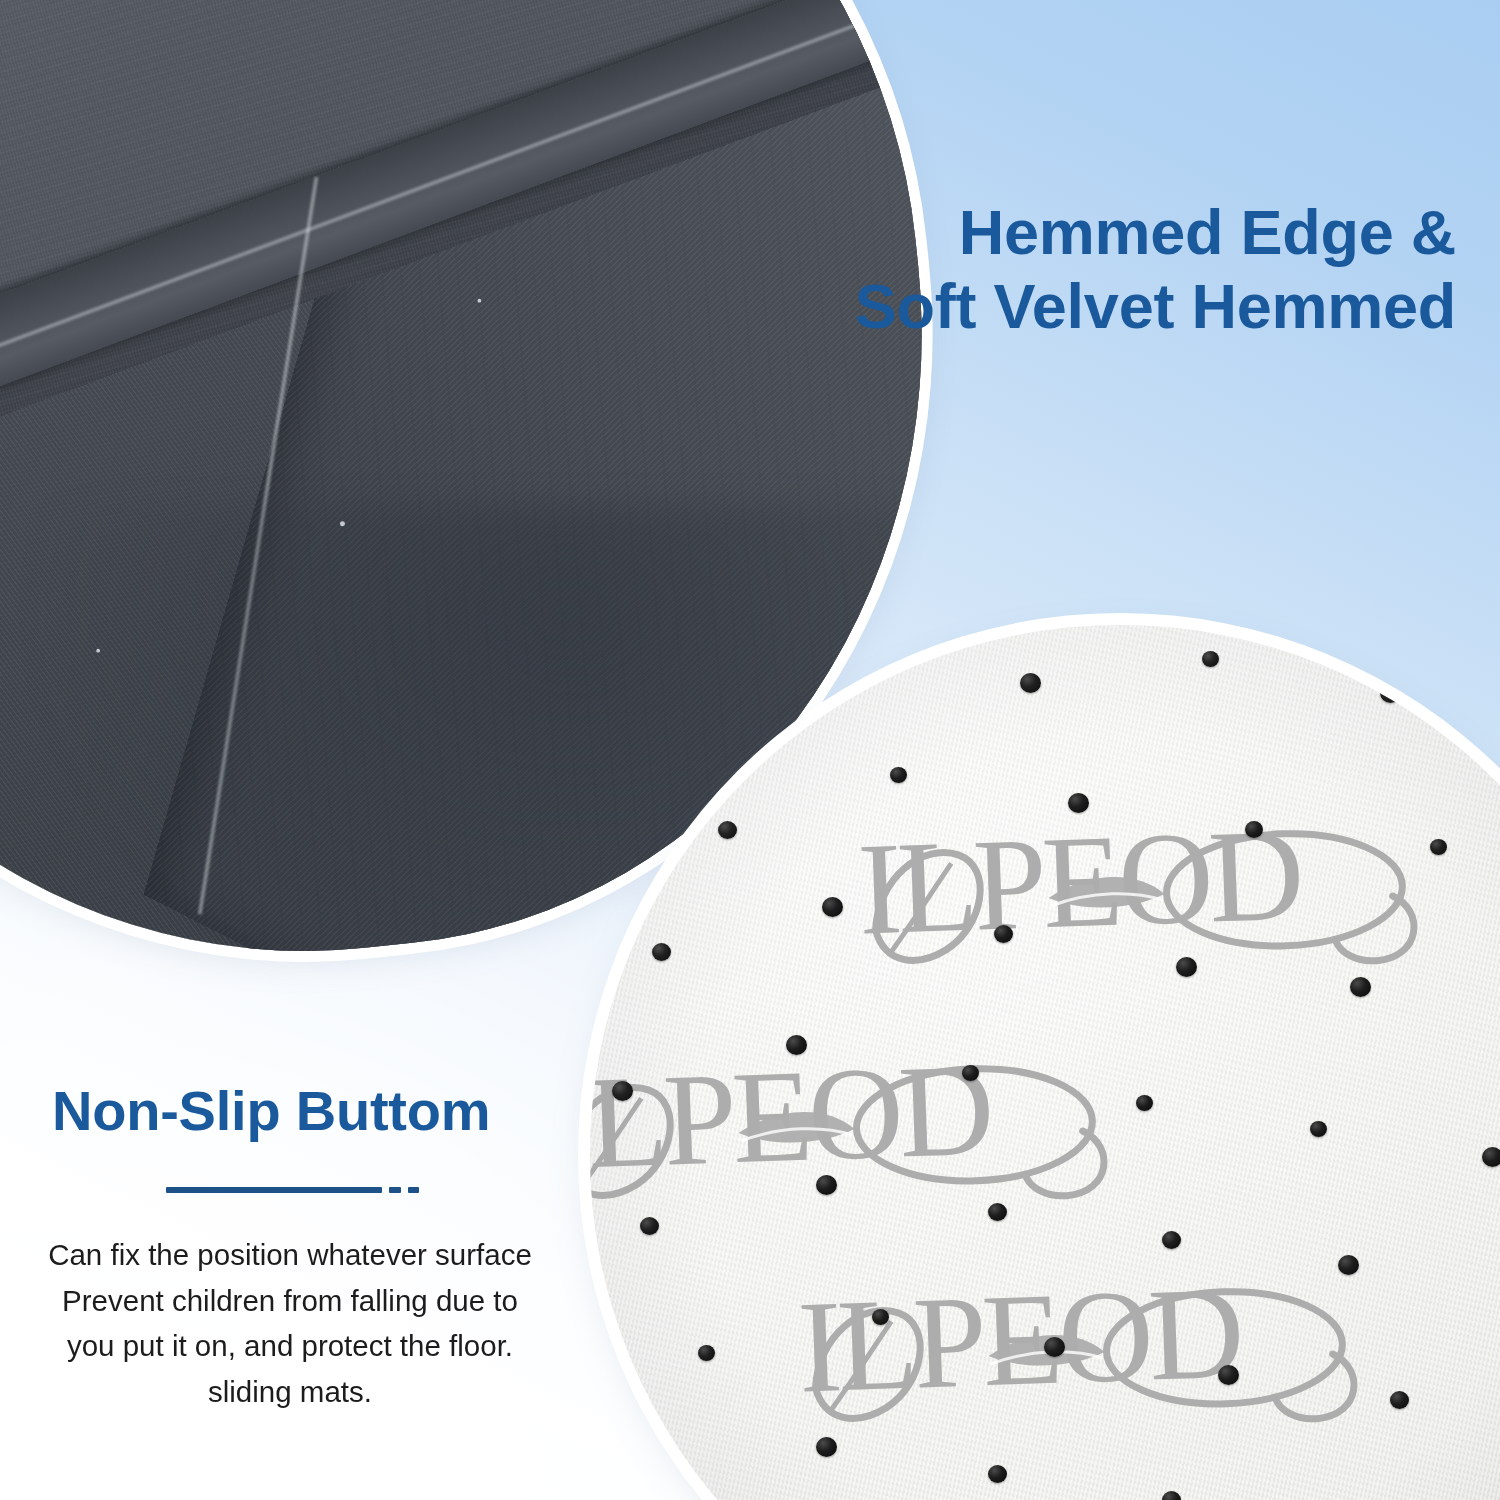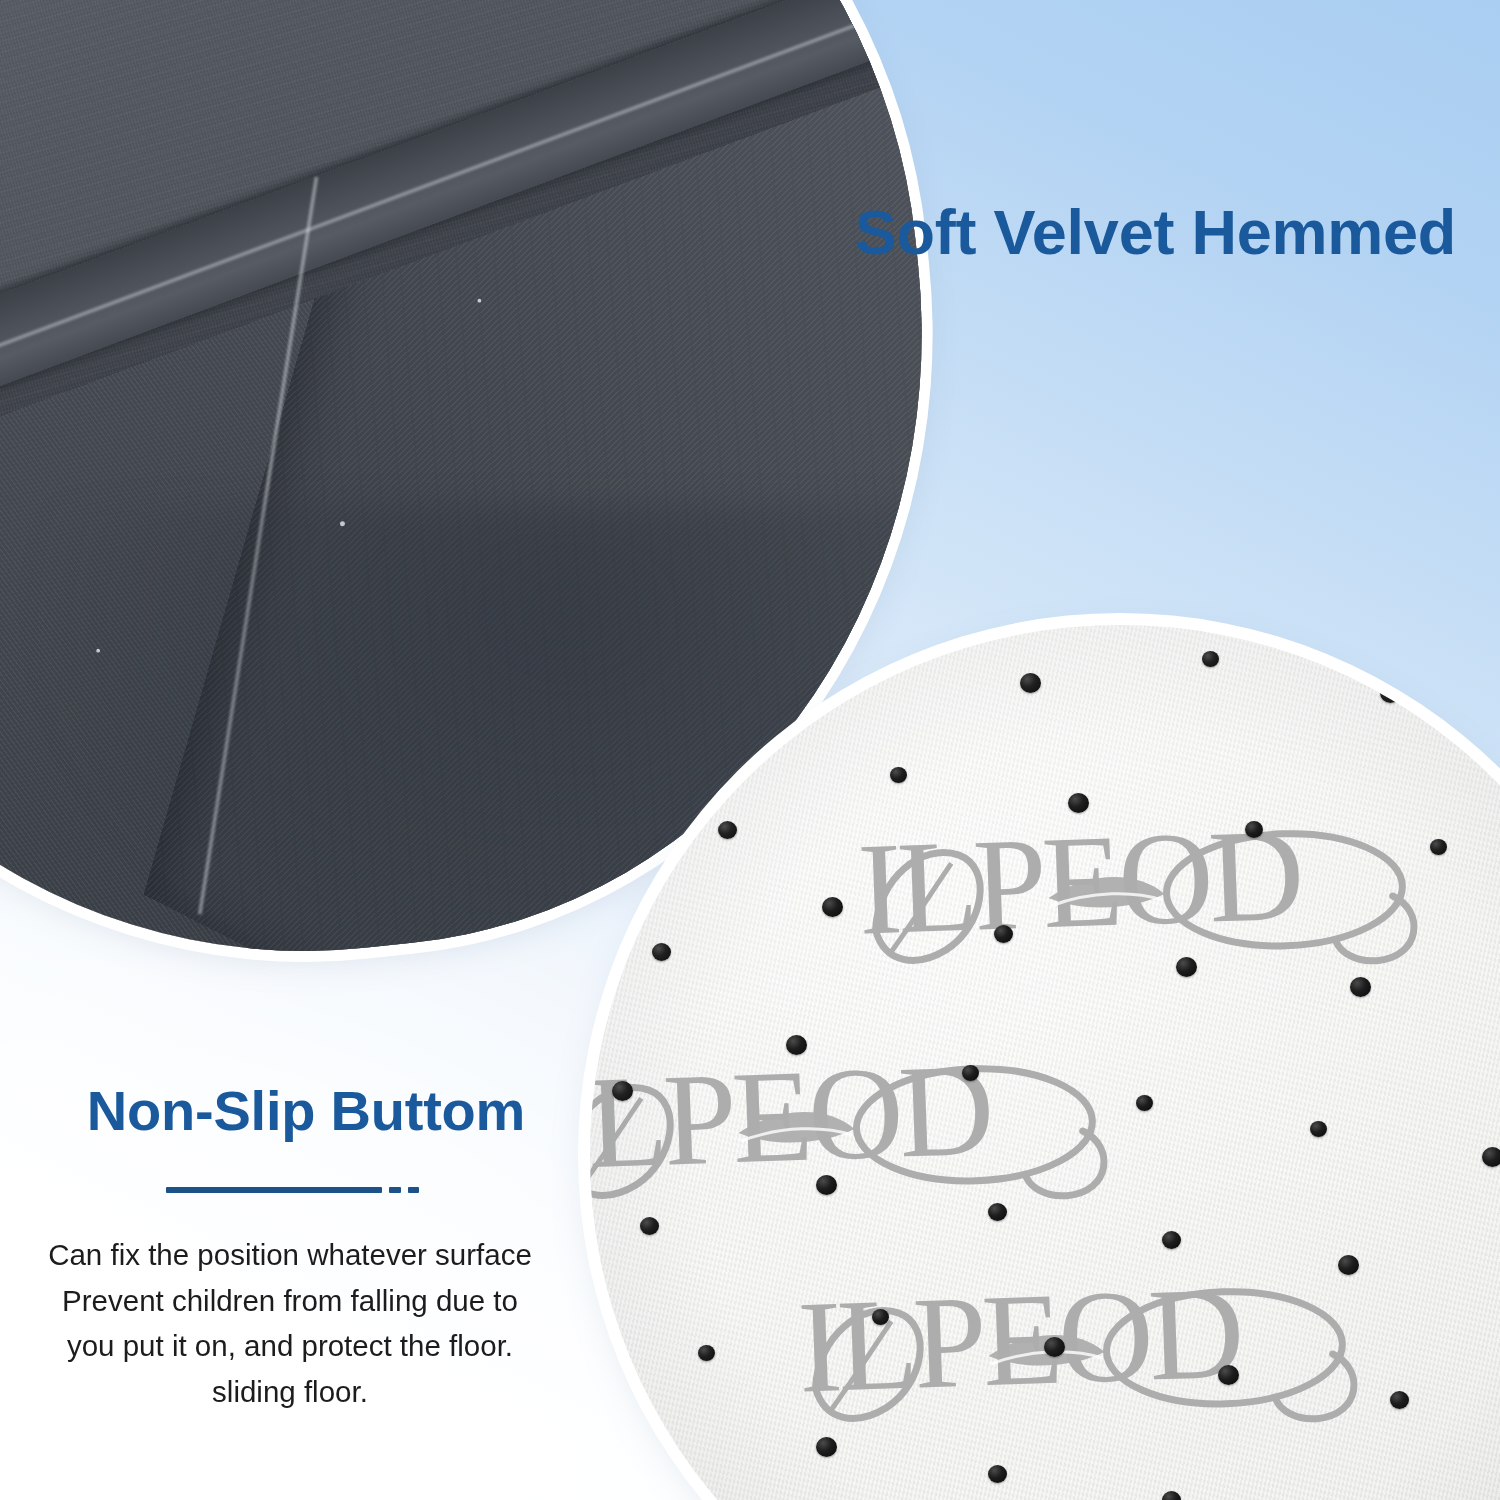--- a/index.html
+++ b/index.html
@@ -165,24 +165,24 @@
     line-height:1.17;
   }
   #head-top{
     right:44px;top:196px;
     font-size:63px;
     text-align:right;
     width:640px;
   }
   #head-top .ln{display:block;}
   #head-bottom{
-    left:36px;top:1078px;
+    left:52px;top:1078px;
     font-size:56px;
     width:540px;
-    text-align:center;
+    text-align:left;
   }
   .divider{
     position:absolute;left:166px;top:1187px;
     display:flex;align-items:center;gap:7px;
   }
   .divider .bar{width:216px;height:6px;background:#1d5289;border-radius:1px;}
   .divider .dsh{width:12px;height:6px;background:#1d5289;border-radius:1px;}
   .divider .dsh.s{width:11px;}
   .body-copy{
     position:absolute;left:16px;top:1232px;width:548px;
@@ -284,31 +284,32 @@
         <div class="dot" style="left: 800px; top: 766px; width: 19px; height: 18px;"></div>
         <div class="dot" style="left: 52px; top: 842px; width: 21px; height: 20px;"></div>
         <div class="dot" style="left: 226px; top: 812px; width: 21px; height: 20px;"></div>
         <div class="dot" style="left: 398px; top: 840px; width: 19px; height: 18px;"></div>
         <div class="dot" style="left: 572px; top: 866px; width: 19px; height: 18px;"></div>
       </div>
     <div class="mat-shade"></div>
   </div>
 
   <div class="head" id="head-top">
+    <span class="ln">Hemmed Edge &amp;</span>
     <span class="ln">Soft Velvet Hemmed</span>
   </div>
 
   <div class="head" id="head-bottom">Non-Slip Buttom</div>
 
   <div class="divider">
     <span class="bar"></span>
     <span class="dsh"></span>
     <span class="dsh s"></span>
   </div>
 
   <div class="body-copy">
     <span class="ln">Can fix the position whatever surface</span>
     <span class="ln">Prevent children from falling due to</span>
     <span class="ln">you put it on, and protect the floor.</span>
-    <span class="ln">sliding floor.</span>
+    <span class="ln">sliding mats.</span>
   </div>
 
 </div>
 
 </body></html>

